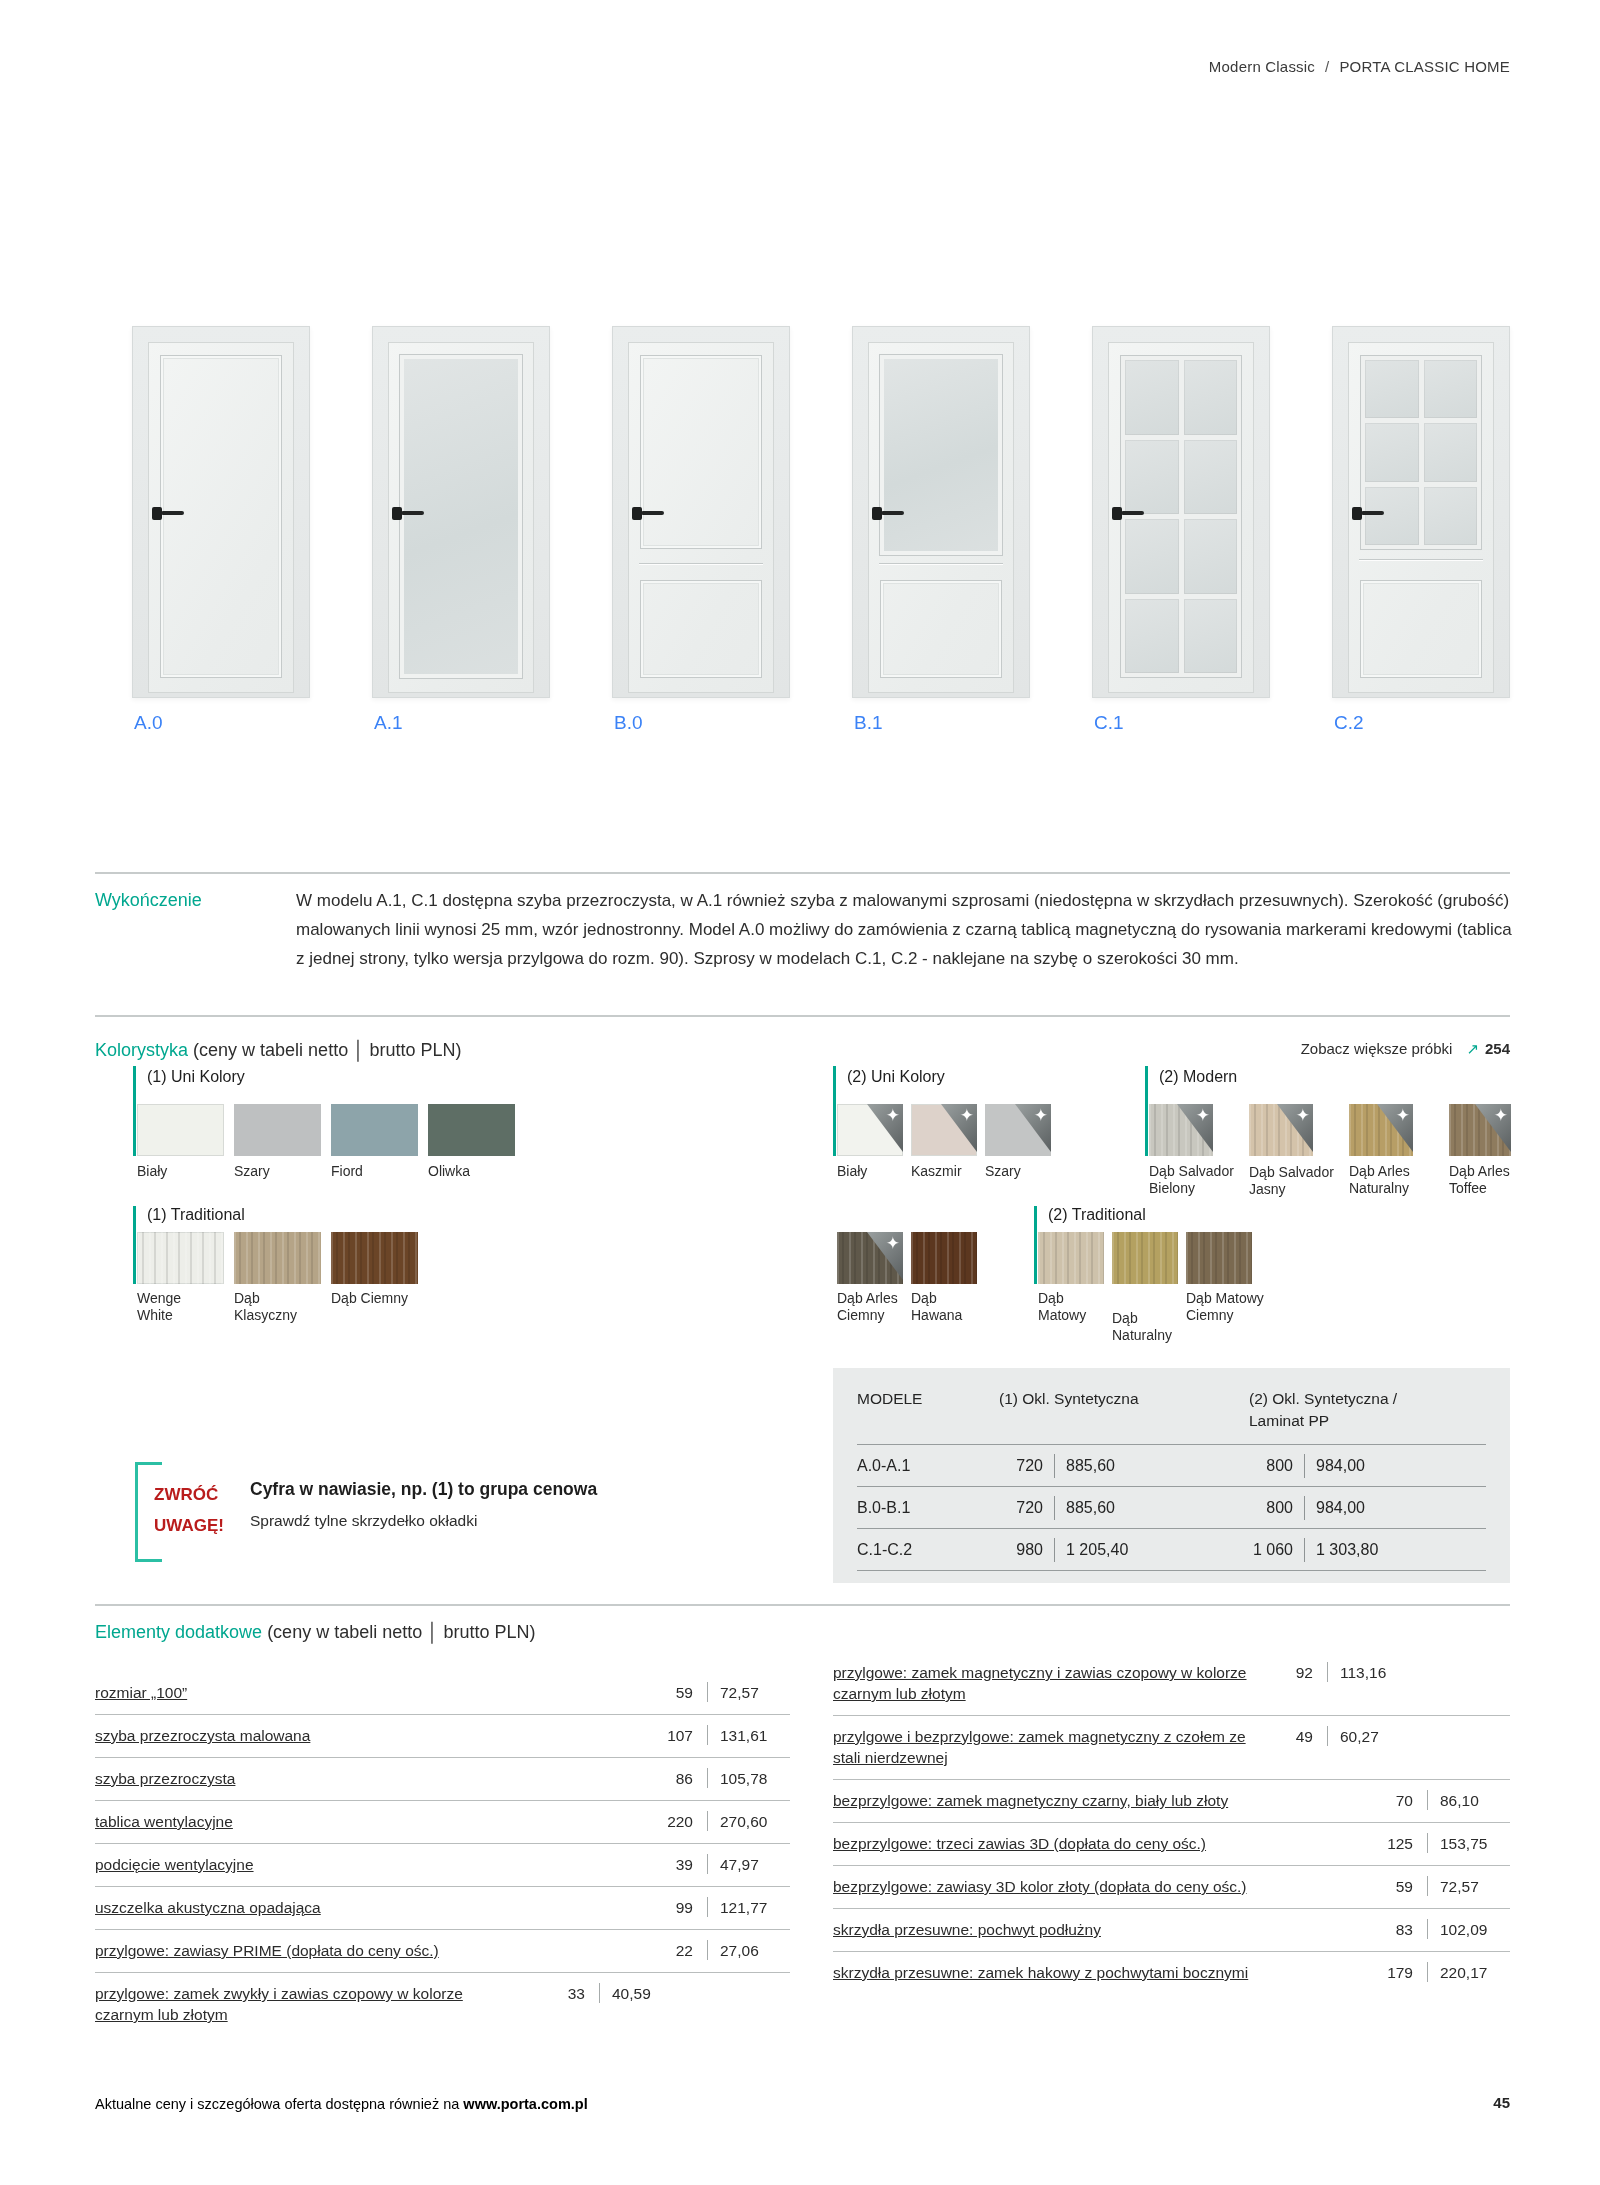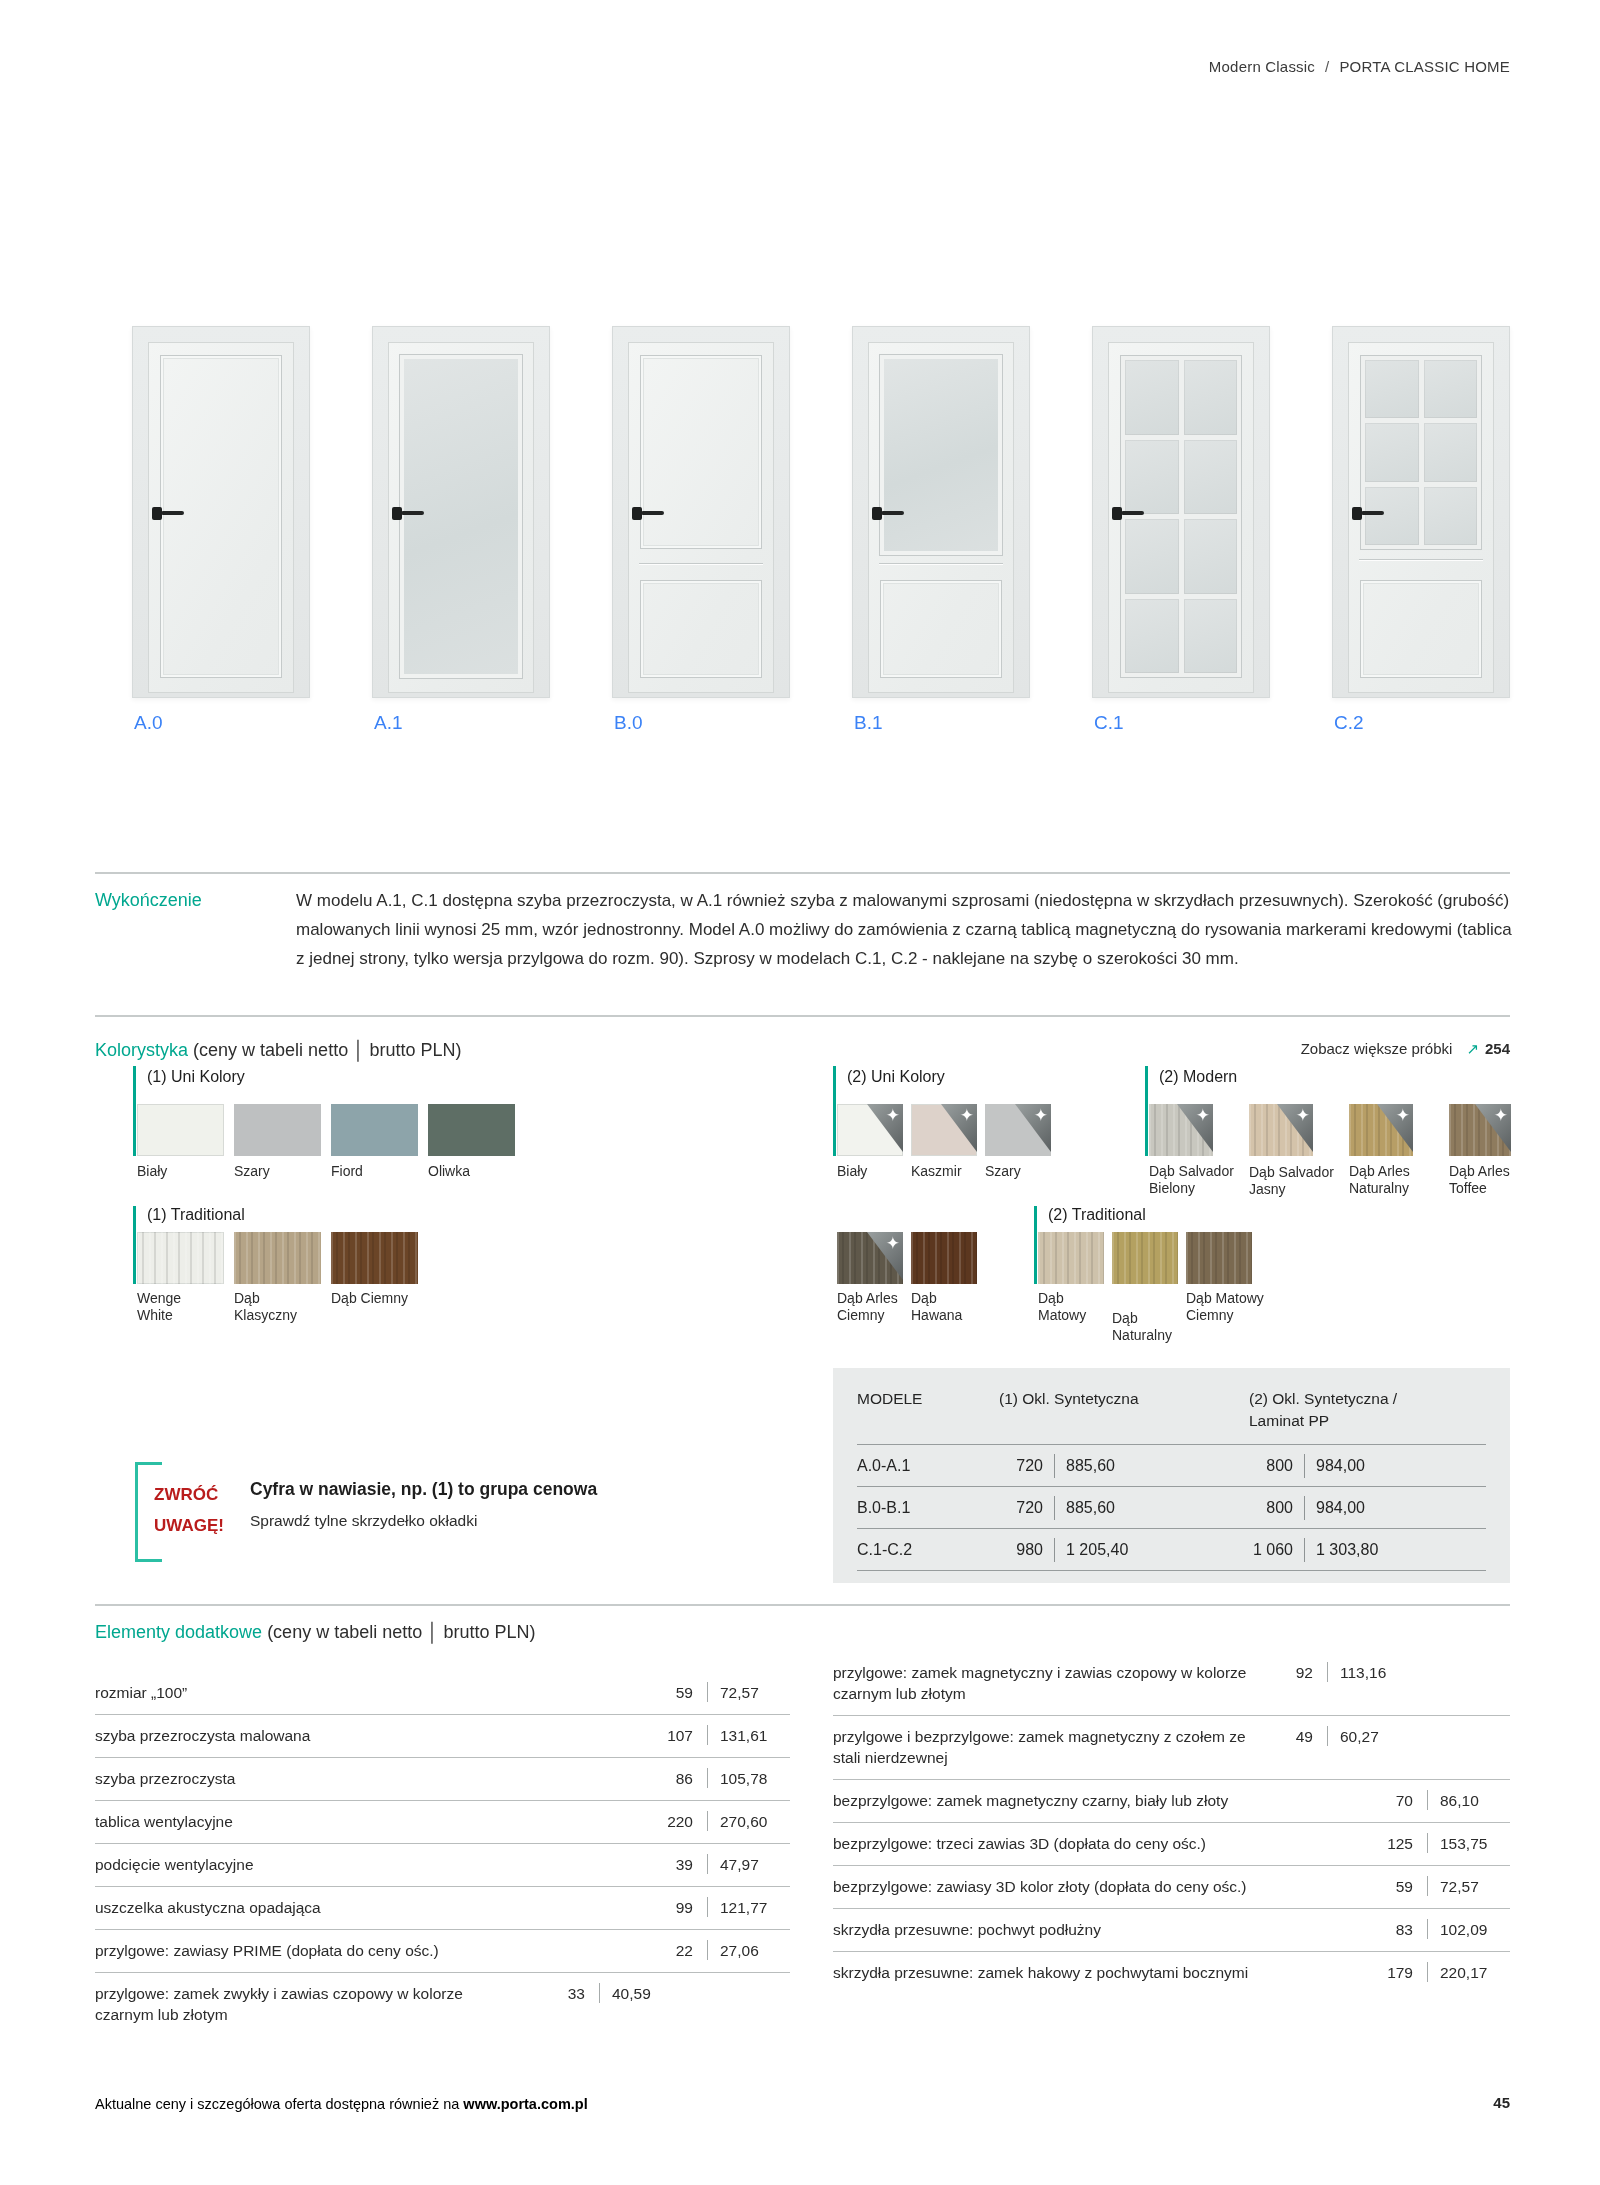--- a/index.html
+++ b/index.html
@@ -78,21 +78,21 @@
   .note-title{position:absolute;left:250px;top:1479px;font-size:17.5px;font-weight:700;color:#1e1e1e;}
   .note-sub{position:absolute;left:250px;top:1512px;font-size:15.5px;color:#2d2d2d;}
 
   
   .xlist{position:absolute;box-sizing:border-box;}
   .xlist-left{left:95px;top:1672px;width:695px;}
   .xlist-right{left:833px;top:1652px;width:677px;}
   .xrow{display:flex;align-items:flex-start;padding:10px 0 11px;font-size:15.5px;
         line-height:21px;color:#2b2b2b;}
   .xrow + .xrow{border-top:1px solid #b9bdbd;}
-  .xrow .lbl{flex:1;padding-right:14px;}
+  .xrow .lbl{flex:1;padding-right:14px;text-decoration:underline;}
   .xrow .net{width:46px;text-align:right;}
   .xrow .rowbar{width:1px;height:20px;background:#a6abab;margin:0 12px 0 14px;flex:none;}
   .xrow .gross{width:70px;}
 
   
   .footer{position:absolute;left:95px;top:2096px;font-size:14.5px;color:#000000;}
   .footer b{font-weight:700;}
   .pageno{position:absolute;right:90px;top:2094px;font-size:15px;font-weight:700;color:#242424;}
 </style>
 </head>

